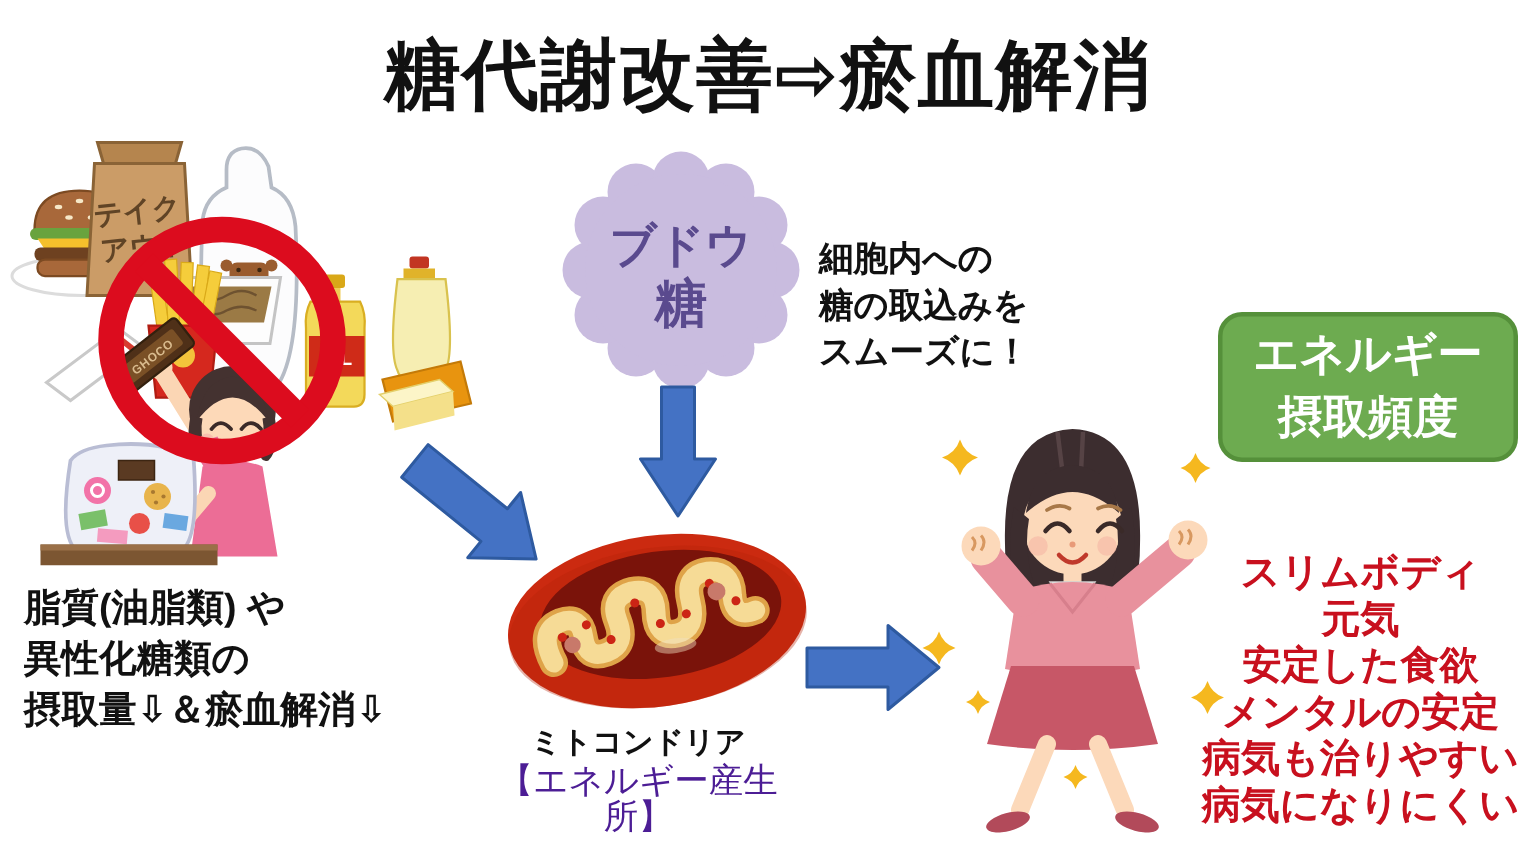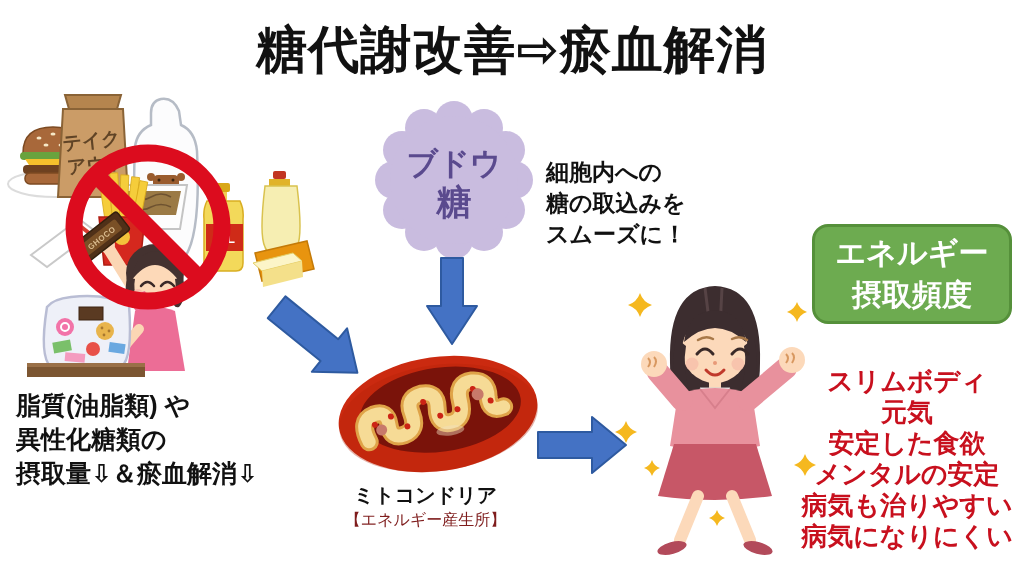--- a/index.html
+++ b/index.html
@@ -6,24 +6,24 @@
   #stage{position:relative;width:1024px;height:576px;background:#ffffff;overflow:hidden;
          font-family:"Liberation Sans","DejaVu Sans",sans-serif;}
   .abs{position:absolute;}
   #title{left:0;top:16px;width:1024px;text-align:center;font-size:51px;font-weight:800;
          color:#111;letter-spacing:1px;}
   .note{font-weight:700;color:#111;}
   #left-note{left:16px;top:388px;width:300px;font-size:25px;line-height:34px;}
   #cell-note{left:546px;top:157px;width:200px;font-size:23px;line-height:31px;}
   #mito-label{left:318px;top:483px;width:215px;text-align:center;}
   #mito-label .l1{font-size:20px;font-weight:700;color:#111;line-height:25px;}
-  #mito-label .l2{font-size:16px;font-weight:400;color:#7f1d1d;line-height:24px;}
+  #mito-label .l2{font-size:23px;font-weight:400;color:#4c1d95;line-height:24px;}
   #energy-box{left:812px;top:208px;width:200px;height:100px;background:#6dab50;
               border:3px solid #55903a;border-radius:16px;box-sizing:border-box;
-              display:flex;flex-direction:column;justify-content:center;align-items:center;margin-top:16px;}
+              display:flex;flex-direction:column;justify-content:center;align-items:center;}
   #energy-box div{color:#fff;font-size:30px;font-weight:700;line-height:42px;}
   #benefits{left:790px;top:366px;width:234px;text-align:center;color:#c8101e;
             font-size:26px;font-weight:700;line-height:31px;}
   svg text{font-family:"Liberation Sans","DejaVu Sans",sans-serif;}
 </style>
 </head>
 <body>
 
 <div id="stage">
 

